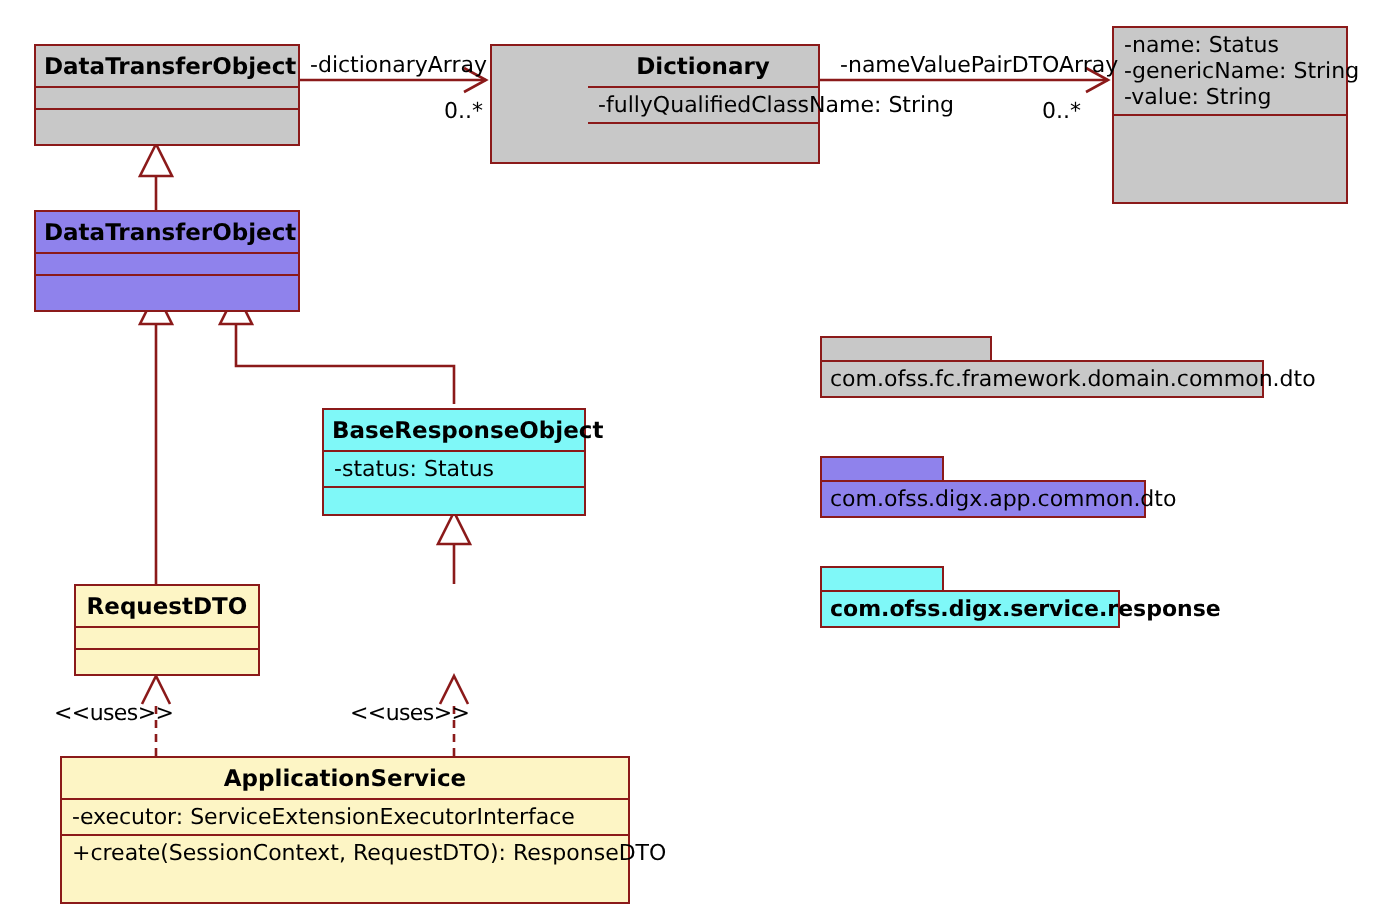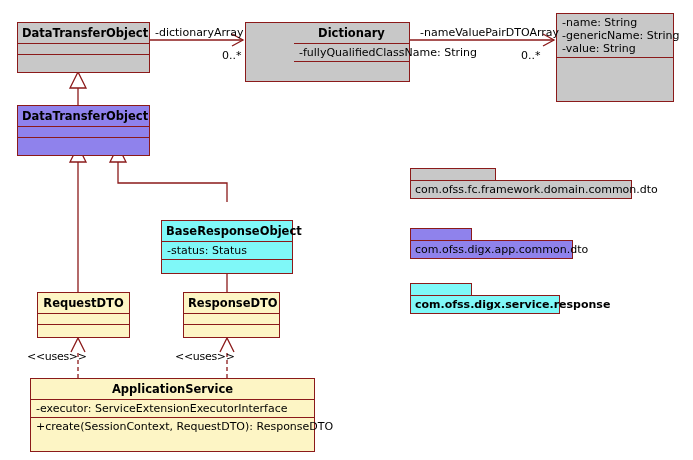--- a/index.html
+++ b/index.html
@@ -126,52 +126,47 @@
   <div class="cls fill-grey" style="left:245px;top:22px;width:165px;height:60px;padding-left:48px;">
     <div class="name">Dictionary</div>
     <div class="sec">
       <div class="attr">-fullyQualifiedClassName: String</div>
     </div>
     <div class="sec empty"></div>
   </div>
 
   <div class="cls fill-grey" style="left:556px;top:13px;width:118px;height:89px;">
     <div class="sec">
-      <div class="attr">-name: String</div>
+      <div class="attr">-name: Status</div>
       <div class="attr">-genericName: String</div>
       <div class="attr">-value: String</div>
     </div>
     <div class="sec empty"></div>
   </div>
 
   <div class="cls fill-purple" style="left:17px;top:105px;width:133px;height:51px;">
     <div class="name">DataTransferObject</div>
     <div class="sec empty"></div>
     <div class="sec empty"></div>
   </div>
 
-  <div class="cls fill-cyan" style="left:161px;top:220px;width:132px;height:54px;">
+  <div class="cls fill-cyan" style="left:161px;top:204px;width:132px;height:54px;">
     <div class="name">BaseResponseObject</div>
     <div class="sec">
       <div class="attr">-status: Status</div>
     </div>
     <div class="sec empty"></div>
   </div>
 
   <div class="cls fill-yellow" style="left:37px;top:292px;width:93px;height:46px;">
     <div class="name">RequestDTO</div>
     <div class="sec empty"></div>
     <div class="sec empty"></div>
   </div>
 
-  <div class="cls fill-yellow" style="left:183px;top:292px;width:97px;height:46px;">
-    <div class="name">ResponseDTO</div>
-    <div class="sec empty"></div>
-    <div class="sec empty"></div>
-  </div>
 
   <div class="cls fill-yellow" style="left:30px;top:378px;width:285px;height:74px;">
     <div class="name">ApplicationService</div>
     <div class="sec">
       <div class="attr">-executor: ServiceExtensionExecutorInterface</div>
     </div>
     <div class="sec">
       <div class="attr">+create(SessionContext, RequestDTO): ResponseDTO</div>
     </div>
   </div>

